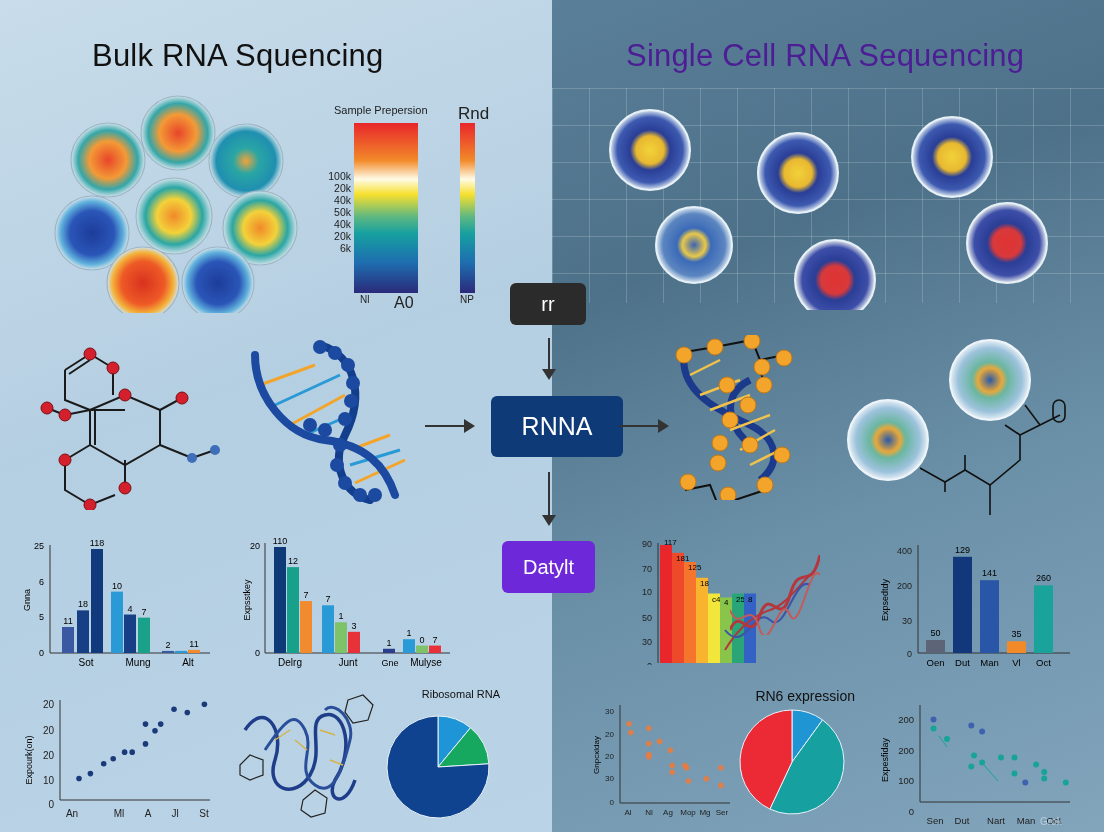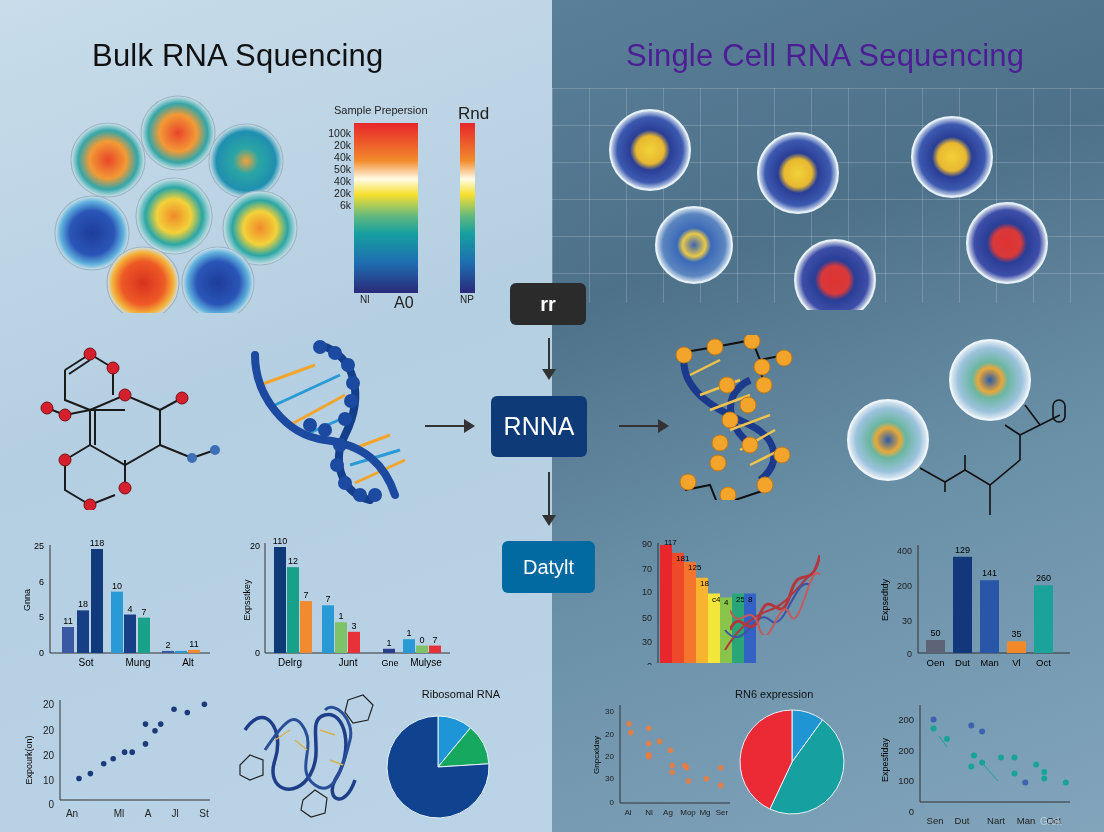--- a/index.html
+++ b/index.html
@@ -72,21 +72,21 @@
     <circle cx="220" cy="140" r="37" fill="url(#cMix)"></circle>
     <circle cx="103" cy="195" r="36" fill="url(#cRed)"></circle>
     <circle cx="178" cy="195" r="36" fill="url(#cBlue)"></circle>
   </g>
 </svg>
 
 <div class="abs" style="left:334px;top:104px;font-size:11px;color:#222">Sample Prepersion</div>
 <div class="abs" style="left:458px;top:104px;font-size:17px;color:#222">Rnd</div>
 <div class="abs" style="left:354px;top:123px;width:64px;height:170px;background:linear-gradient(#e8262b 0%,#f28a2a 22%,#fffbe6 33%,#f7e02e 42%,#5fb880 55%,#16a0a0 65%,#1e6eb0 82%,#2b2a7a 100%)"></div>
 <div class="abs" style="left:460px;top:123px;width:15px;height:170px;background:linear-gradient(#e8262b 0%,#f28a2a 22%,#fffbe6 33%,#f7e02e 42%,#5fb880 55%,#16a0a0 65%,#1e6eb0 82%,#2b2a7a 100%)"></div>
-<div class="abs" style="left:323px;top:127px;height:170px;display:flex;flex-direction:column;justify-content:flex-start;font-size:10.5px;color:#222;text-align:right;width:28px">
+<div class="abs" style="left:323px;top:127px;height:170px;display:flex;flex-direction:column;justify-content:center;font-size:10.5px;color:#222;text-align:right;width:28px">
   <span>100k</span>
   <span>20k</span>
   <span>40k</span>
   <span>50k</span>
   <span>40k</span>
   <span>20k</span>
   <span>6k</span>
 </div>
 <div class="abs" style="left:360px;top:294px;font-size:10px;color:#222">Nl</div>
 <div class="abs" style="left:394px;top:294px;font-size:16px;color:#222">A0</div>
@@ -119,25 +119,25 @@
   <g stroke="#e6f0f6" stroke-width="2">
     <circle cx="60" cy="55" r="40" fill="url(#scY)"></circle>
     <circle cx="208" cy="78" r="40" fill="url(#scY)"></circle>
     <circle cx="362" cy="62" r="40" fill="url(#scY)"></circle>
     <circle cx="104" cy="150" r="38" fill="url(#scG)"></circle>
     <circle cx="245" cy="185" r="40" fill="url(#scR)"></circle>
     <circle cx="417" cy="148" r="40" fill="url(#scR)"></circle>
   </g>
 </svg>
 
-<div class="flow-box" style="left:510px;top:283px;width:76px;height:42px;background:#2b2b2b;font-size:20px;font-weight:bold">rr</div>
+<div class="flow-box" style="left:510px;top:283px;width:76px;height:42px;background:#2b2b2b;font-size:20px;font-weight:normal">rr</div>
 <div class="arrow-v" style="left:548px;top:338px;height:32px"></div>
-<div class="flow-box" style="left:491px;top:396px;width:96px;height:61px;background:#0f3a78;font-size:25px;font-weight:normal">RNNA</div>
+<div class="flow-box" style="left:491px;top:396px;width:132px;height:61px;background:#0f3a78;font-size:25px;font-weight:normal">RNNA</div>
 <div class="arrow-v" style="left:548px;top:472px;height:44px"></div>
-<div class="flow-box" style="left:502px;top:541px;width:93px;height:52px;background:#0369a1;font-size:20px;font-weight:normal">Datylt</div>
+<div class="flow-box" style="left:502px;top:541px;width:93px;height:52px;background:#6d28d9;font-size:20px;font-weight:normal">Datylt</div>
 
 <div class="arrow-h" style="left:425px;top:425px;width:40px"></div>
 <div class="arrow-h" style="left:619px;top:425px;width:40px"></div>
 
 <svg class="abs" style="left:35px;top:340px" width="200" height="170">
   <g stroke="#1a1a1a" stroke-width="2" fill="none">
     <polyline points="30,30 30,60 55,70"></polyline>
     <line x1="30" y1="30" x2="55" y2="14"></line>
       <line x1="34" y1="34" x2="55" y2="20"></line>
     <line x1="55" y1="14" x2="78" y2="28"></line>
@@ -480,21 +480,21 @@
   <g font-size="8" text-anchor="middle" fill="#222">
     <text x="38" y="115">Al</text>
     <text x="59" y="115">Nl</text>
     <text x="78" y="115">Ag</text>
     <text x="98" y="115">Mop</text>
     <text x="115" y="115">Mg</text>
     <text x="132" y="115">Ser</text>
   </g>
 </svg>
 
-<div class="abs" style="left:735px;top:688px;width:120px;text-align:left;font-size:11px;color:#111">RN6 expression</div>
+<div class="abs" style="left:735px;top:688px;width:120px;text-align:right;font-size:14px;color:#111">RN6 expression</div>
 <svg class="abs" style="left:735px;top:705px" width="115" height="115">
     <g id="c8pie" transform="translate(57,57)">
       <path d="M0,0 L3.184081677783118e-15,-52 A52,52 0 0 1 30.564833119208604,-42.068883707497264 Z" fill="#1f95d3" stroke="#e8f2f8" stroke-width="1"></path>
       <path d="M0,0 L30.564833119208604,-42.068883707497264 A52,52 0 0 1 -22.14052316138376,47.05100672823303 Z" fill="#16a1a0" stroke="#e8f2f8" stroke-width="1"></path>
       <path d="M0,0 L-22.14052316138376,47.05100672823303 A52,52 0 0 1 -9.552245033349354e-15,-52 Z" fill="#ec2a35" stroke="#e8f2f8" stroke-width="1"></path>
     </g>
   </svg>
 
 <svg class="abs" style="left:870px;top:690px" width="230" height="140">
   <line x1="50" y1="15" x2="50" y2="112" stroke="#333"></line>

